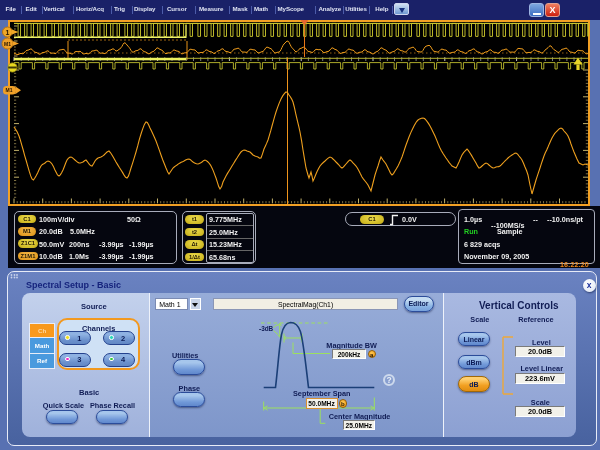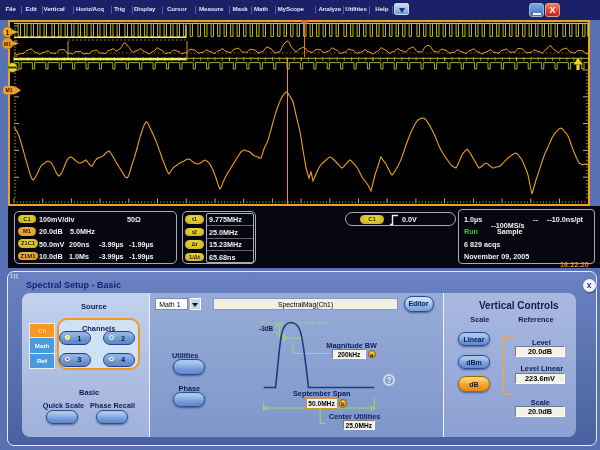--- a/index.html
+++ b/index.html
@@ -230,21 +230,21 @@
   <path d="M262.7,386.5 H274.5 C276.8,368 278.2,345 280.5,333.5 C282.3,325 284.8,321.7 289.5,321.5 C294.5,321.5 297.2,324 299.4,330.5 C302.4,340 304.8,364 307.5,386.5 H373.3" stroke="#1b3f77" stroke-width="1.6" fill="none"></path>
  </svg>
  <div class="lbl" style="left:251px;top:52.5px;font-size:6.4px">-3dB</div>
  <div class="lbl" style="left:318.3px;top:69.2px">Magnitude BW</div>
  <div class="ebox" style="left:324px;top:76.5px;width:34px;height:10.5px;font-size:6.6px;line-height:9.5px">200kHz</div>
  <div style="position:absolute;left:359.5px;top:77.5px;width:8.5px;height:8.5px;border-radius:50%;background:radial-gradient(circle at 45% 35%,#ffc850,#ec9410);border:0.5px solid #945f06;font-size:6px;font-weight:bold;color:#2a1800;text-align:center;line-height:8.5px">a</div>
  <div style="position:absolute;left:375px;top:102px;width:12px;height:12px;border-radius:50%;border:2px solid #cdd9ec;color:#e8eef8;font-size:8.5px;font-weight:bold;text-align:center;line-height:8px">?</div>
  <div class="lbl" style="left:285px;top:117.3px">September Span</div>
  <div class="ebox" style="left:297.5px;top:126px;width:32px;height:10.5px;font-size:6.6px;line-height:9.5px;border-color:#d89030;border-width:1px">50.0MHz</div>
  <div style="position:absolute;left:330.5px;top:127px;width:8.5px;height:8.5px;border-radius:50%;background:radial-gradient(circle at 45% 35%,#ffc850,#ec9410);border:0.5px solid #945f06;font-size:6px;font-weight:bold;color:#2a1800;text-align:center;line-height:8.5px">b</div>
- <div class="lbl" style="left:320.8px;top:139.7px">Center Utilities</div>
+ <div class="lbl" style="left:320.8px;top:139.7px">Center Magnitude</div>
  <div class="ebox" style="left:334.8px;top:147.8px;width:32px;height:10px;font-size:6.6px;line-height:9px">25.0MHz</div>
 
  <div class="lbl" style="left:471px;top:27.8px;font-size:10px">Vertical Controls</div>
  <div class="lbl" style="left:462.3px;top:43px">Scale</div>
  <div class="lbl" style="left:510.3px;top:43px">Reference</div>
  <div class="obtn" style="left:449.6px;top:59.8px;width:32.8px;height:14.5px">
       <span style="top:3px;font-size:7px">Linear</span>
     </div>
  <div class="obtn" style="left:449.6px;top:82.9px;width:32.8px;height:14.5px">
       <span style="top:3px;font-size:7px">dBm</span>

